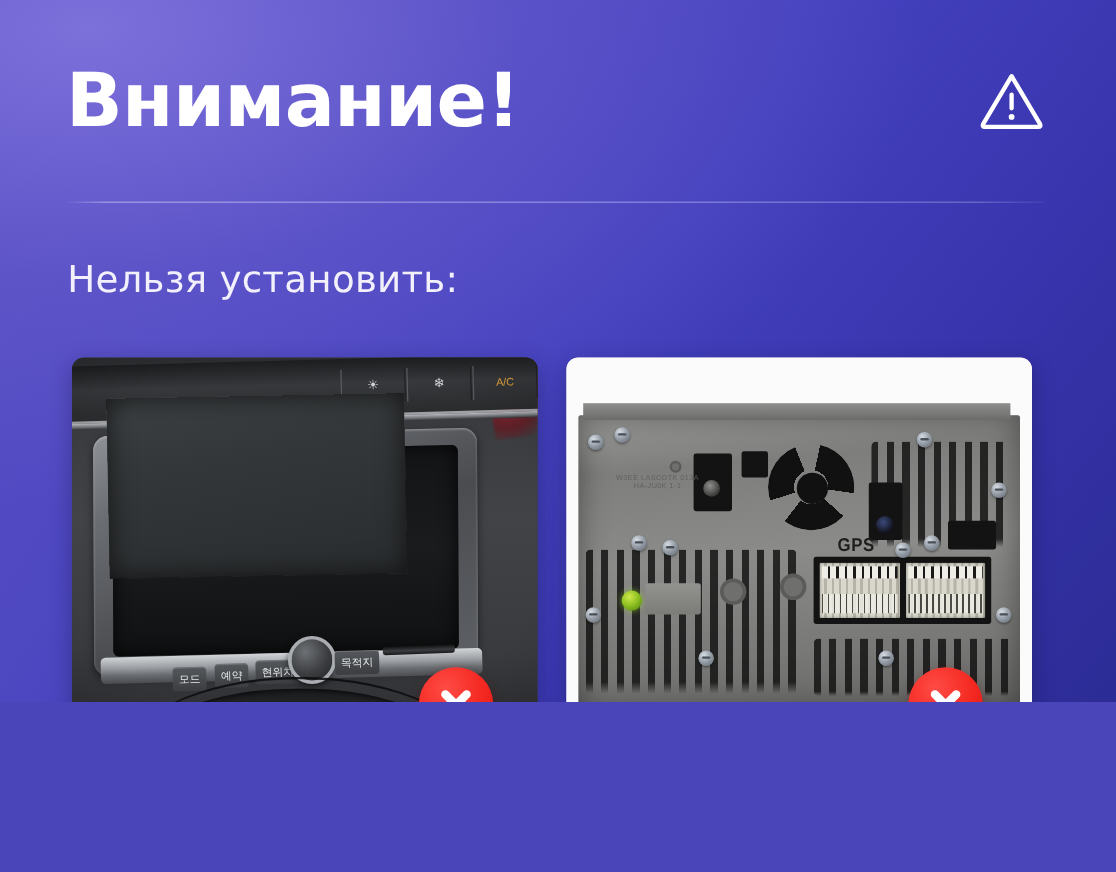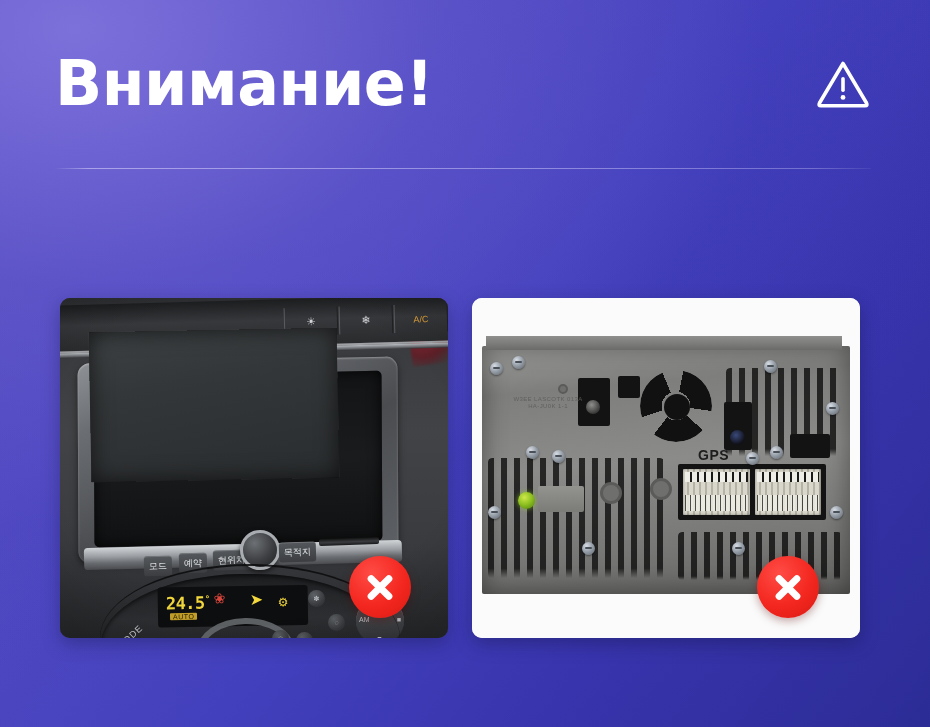--- a/index.html
+++ b/index.html
@@ -11,21 +11,21 @@
     width: 930px;
     height: 727px;
     overflow: hidden;
     font-family: "Liberation Sans", sans-serif;
     background: #4a45b8;
   }
 
   .slide {
     position: relative;
     width: 930px;
-    height: 727px;
+    height: 585px;
     background:
       radial-gradient(120% 110% at 8% 4%, rgba(126,114,220,0.95) 0%, rgba(100,90,205,0.55) 32%, rgba(70,64,190,0.10) 62%, rgba(40,40,150,0) 85%),
       linear-gradient(128deg, #5b51c2 0%, #514ac2 26%, #4340bd 52%, #3834ad 74%, #2c2c96 100%);
     overflow: hidden;
   }
 
   
   .header {
     position: absolute;
     left: 55px;
@@ -529,20 +529,21 @@
       <svg viewBox="0 0 54 52" xmlns="http://www.w3.org/2000/svg">
         <path d="M27 5.5 L50.5 45 Q52 47.8 49 47.8 L5 47.8 Q2 47.8 3.5 45 Z" fill="none" stroke="#ffffff" stroke-width="3.6" stroke-linejoin="round"></path>
         <rect x="25.2" y="19" width="3.6" height="15" rx="1.8" fill="#ffffff"></rect>
         <circle cx="27" cy="39.4" r="2.4" fill="#ffffff"></circle>
       </svg>
     </span>
   </div>
 
   <div class="divider"></div>
 
+  <h2 class="subtitle">Нельзя установить:</h2>
 
   <div class="cards">
 
     <div class="card left">
       <div class="photo">
         <div class="dash">
           <div class="red-trim"></div>
 
           <div class="top-strip">
             <div class="tbtn b1">☀</div>

